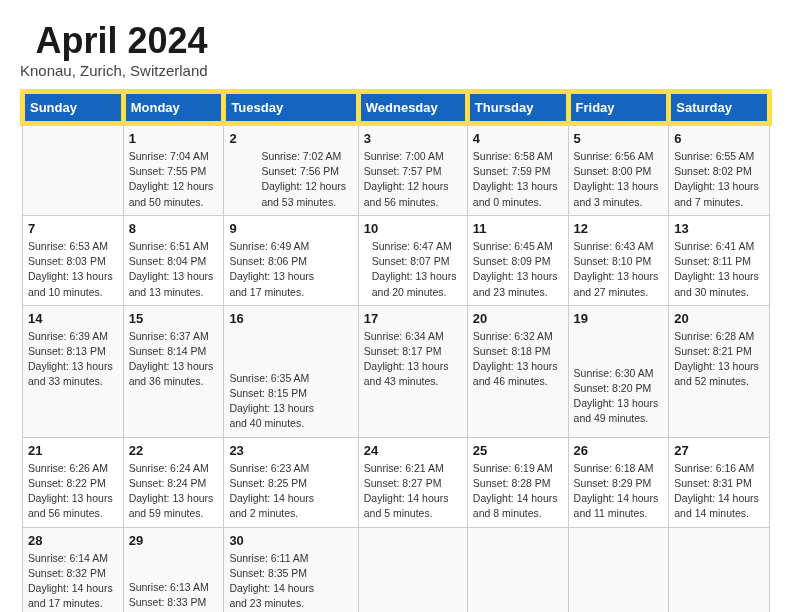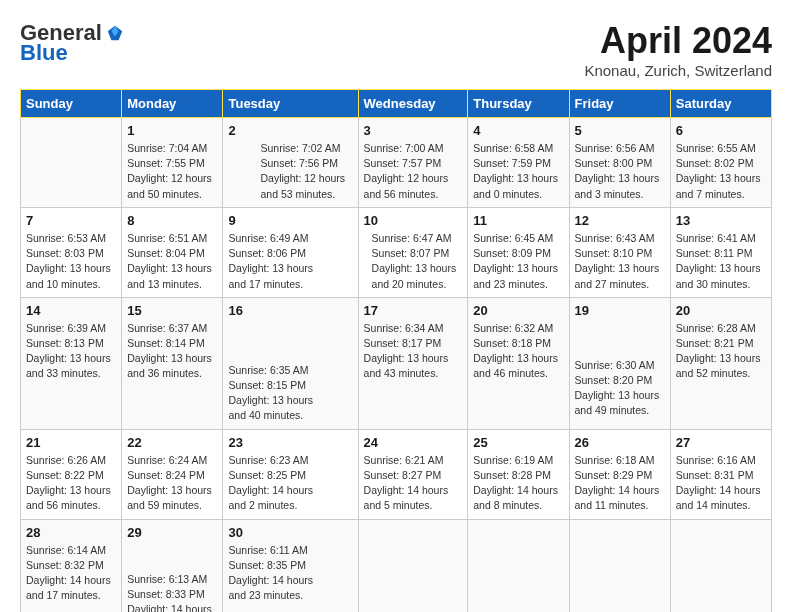--- a/index.html
+++ b/index.html
@@ -53,21 +53,21 @@
     }
     thead tr {
       background-color: #1565c0;
       color: #fff;
     }
     thead th {
       padding: 6px 5px;
       text-align: left;
       font-size: 13px;
       font-weight: 600;
-      border: 1px solid #fde047;
+      border: 5px solid #fde047;
     }
     tbody tr {
       vertical-align: top;
     }
     tbody td {
       border: 1px solid #ccc;
       padding: 5px 5px;
       vertical-align: top;
       min-height: 80px;
       height: 80px;
@@ -91,30 +91,20 @@
       background-color: #ffffff;
     }
     .empty-cell {
       background-color: #f9f9f9;
     }
   </style>
 </head>
 <body>
 
 <div class="header">
-  <div class="logo">
-    <div class="logo-text">
-      <span style="color:#333; font-size:22px; font-weight:bold;">General</span>
-      <svg class="logo-icon" viewBox="0 0 20 20" width="20" height="20">
-        <polygon points="10,2 18,8 14,18 6,18 2,8" fill="#1565c0"></polygon>
-        <polygon points="10,2 14,8 10,14 6,8" fill="#42a5f5"></polygon>
-      </svg>
-    </div>
-    <div style="font-size:22px; font-weight:bold; color:#1565c0; margin-top:-6px;">Blue</div>
-  </div>
   <div class="title-section">
     <div class="month-title">April 2024</div>
     <div class="location">Knonau, Zurich, Switzerland</div>
   </div>
 </div>
 
 <table>
   <thead>
     <tr>
     <th>Sunday</th>

